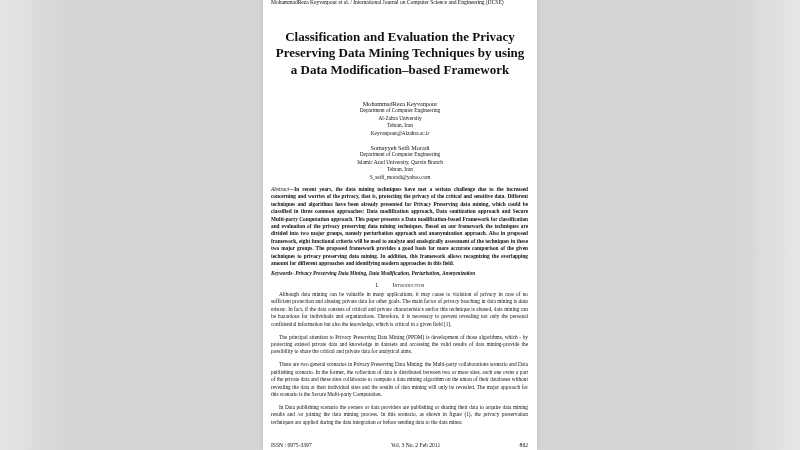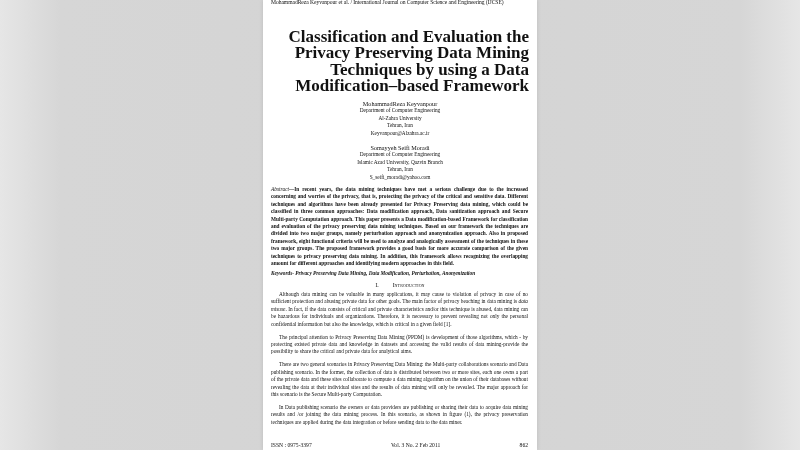--- a/index.html
+++ b/index.html
@@ -14,21 +14,21 @@
     position: absolute; left: 263px; top: 0; width: 274px; height: 450px;
     background: #fff;
     box-shadow: 0 0 4px rgba(0,0,0,0.12);
   }
   .running-header {
     position: absolute; left: 271px; top: -1px; width: 258px;
     font-size: 5.6px; white-space: nowrap; letter-spacing: -0.05px;
   }
   .title {
     position: absolute; left: 271px; top: 29px; width: 258px;
-    text-align: right; font-weight: bold; font-size: 17px; line-height: 16.3px;
+    text-align: center; font-weight: bold; font-size: 13px; line-height: 16.3px;
   }
   .authors {
     position: absolute; left: 271px; top: 100px; width: 258px;
     text-align: center; font-size: 5.3px; line-height: 7.4px;
   }
   .author-name { font-size: 6.2px; }
   .author-block2 { margin-top: 7px; }
   .abstract {
     position: absolute; left: 271px; top: 186px; width: 257px;
     font-size: 5.3px; line-height: 7.4px; text-align: justify; font-weight: bold;

